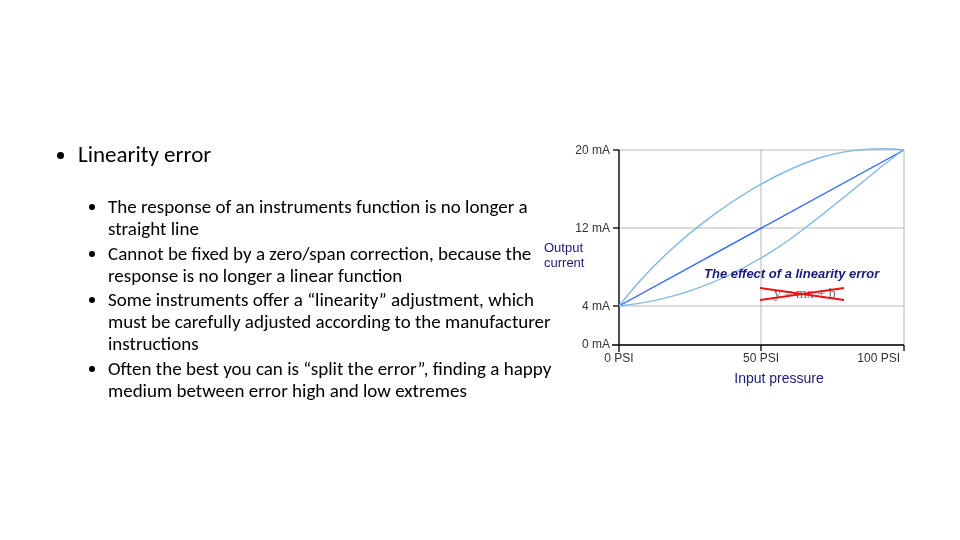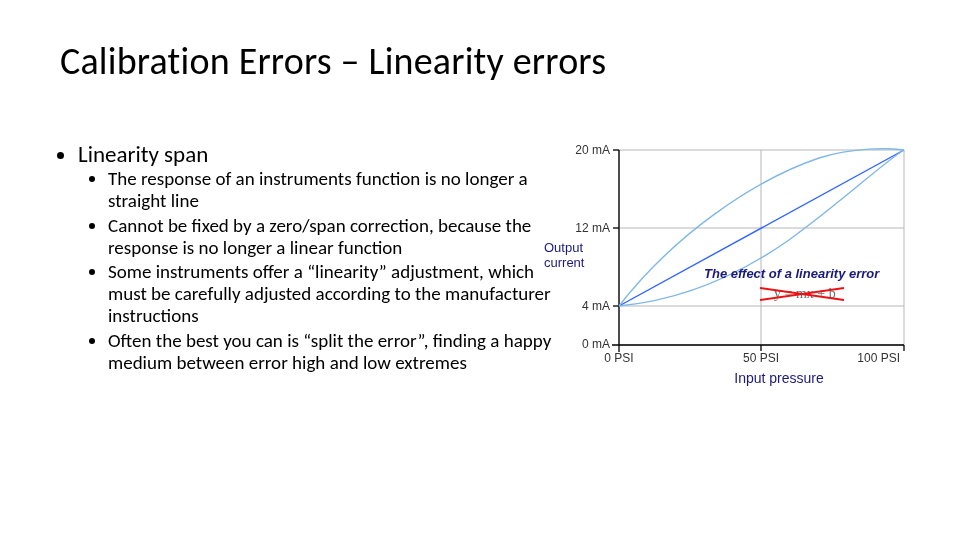--- a/index.html
+++ b/index.html
@@ -38,20 +38,21 @@
     padding-left: 18px;
     list-style: disc;
   }
   .body > ul > li {
     font-size: 23px;
     margin-bottom: 6px;
   }
   .body ul ul {
     padding-left: 30px;
     list-style: disc;
+    margin-top: 28px;
   }
   .body ul ul li {
     font-size: 19px;
     line-height: 1.15;
     margin-bottom: 3px;
   }
   .chart {
     position: absolute;
     left: 544px;
     top: 140px;
@@ -93,26 +94,25 @@
   .grid line { stroke: #b7b7b7; stroke-width: 1; }
   .axis line { stroke: #000; stroke-width: 1.3; }
   .ideal { stroke: #2f64ff; stroke-width: 1.4; fill: none; }
   .curve { stroke: #7fb7e6; stroke-width: 1.4; fill: none; }
 </style>
 </head>
 <body>
 
 <div class="slide">
 
-  <div class="title">Calibration Errors – Linearity errors</div>
 
   <div class="body">
     <ul>
       <li>
-        <span>Linearity span</span>
+        <span>Linearity error</span>
         <ul>
           <li>The response of an instruments function is no longer a straight line</li>
           <li>Cannot be fixed by a zero/span correction, because the response is no longer a linear function</li>
           <li>Some instruments offer a “linearity” adjustment, which must be carefully adjusted according to the manufacturer instructions</li>
           <li>Often the best you can is “split the error”, finding a happy medium between error high and low extremes</li>
         </ul>
       </li>
     </ul>
   </div>
 

